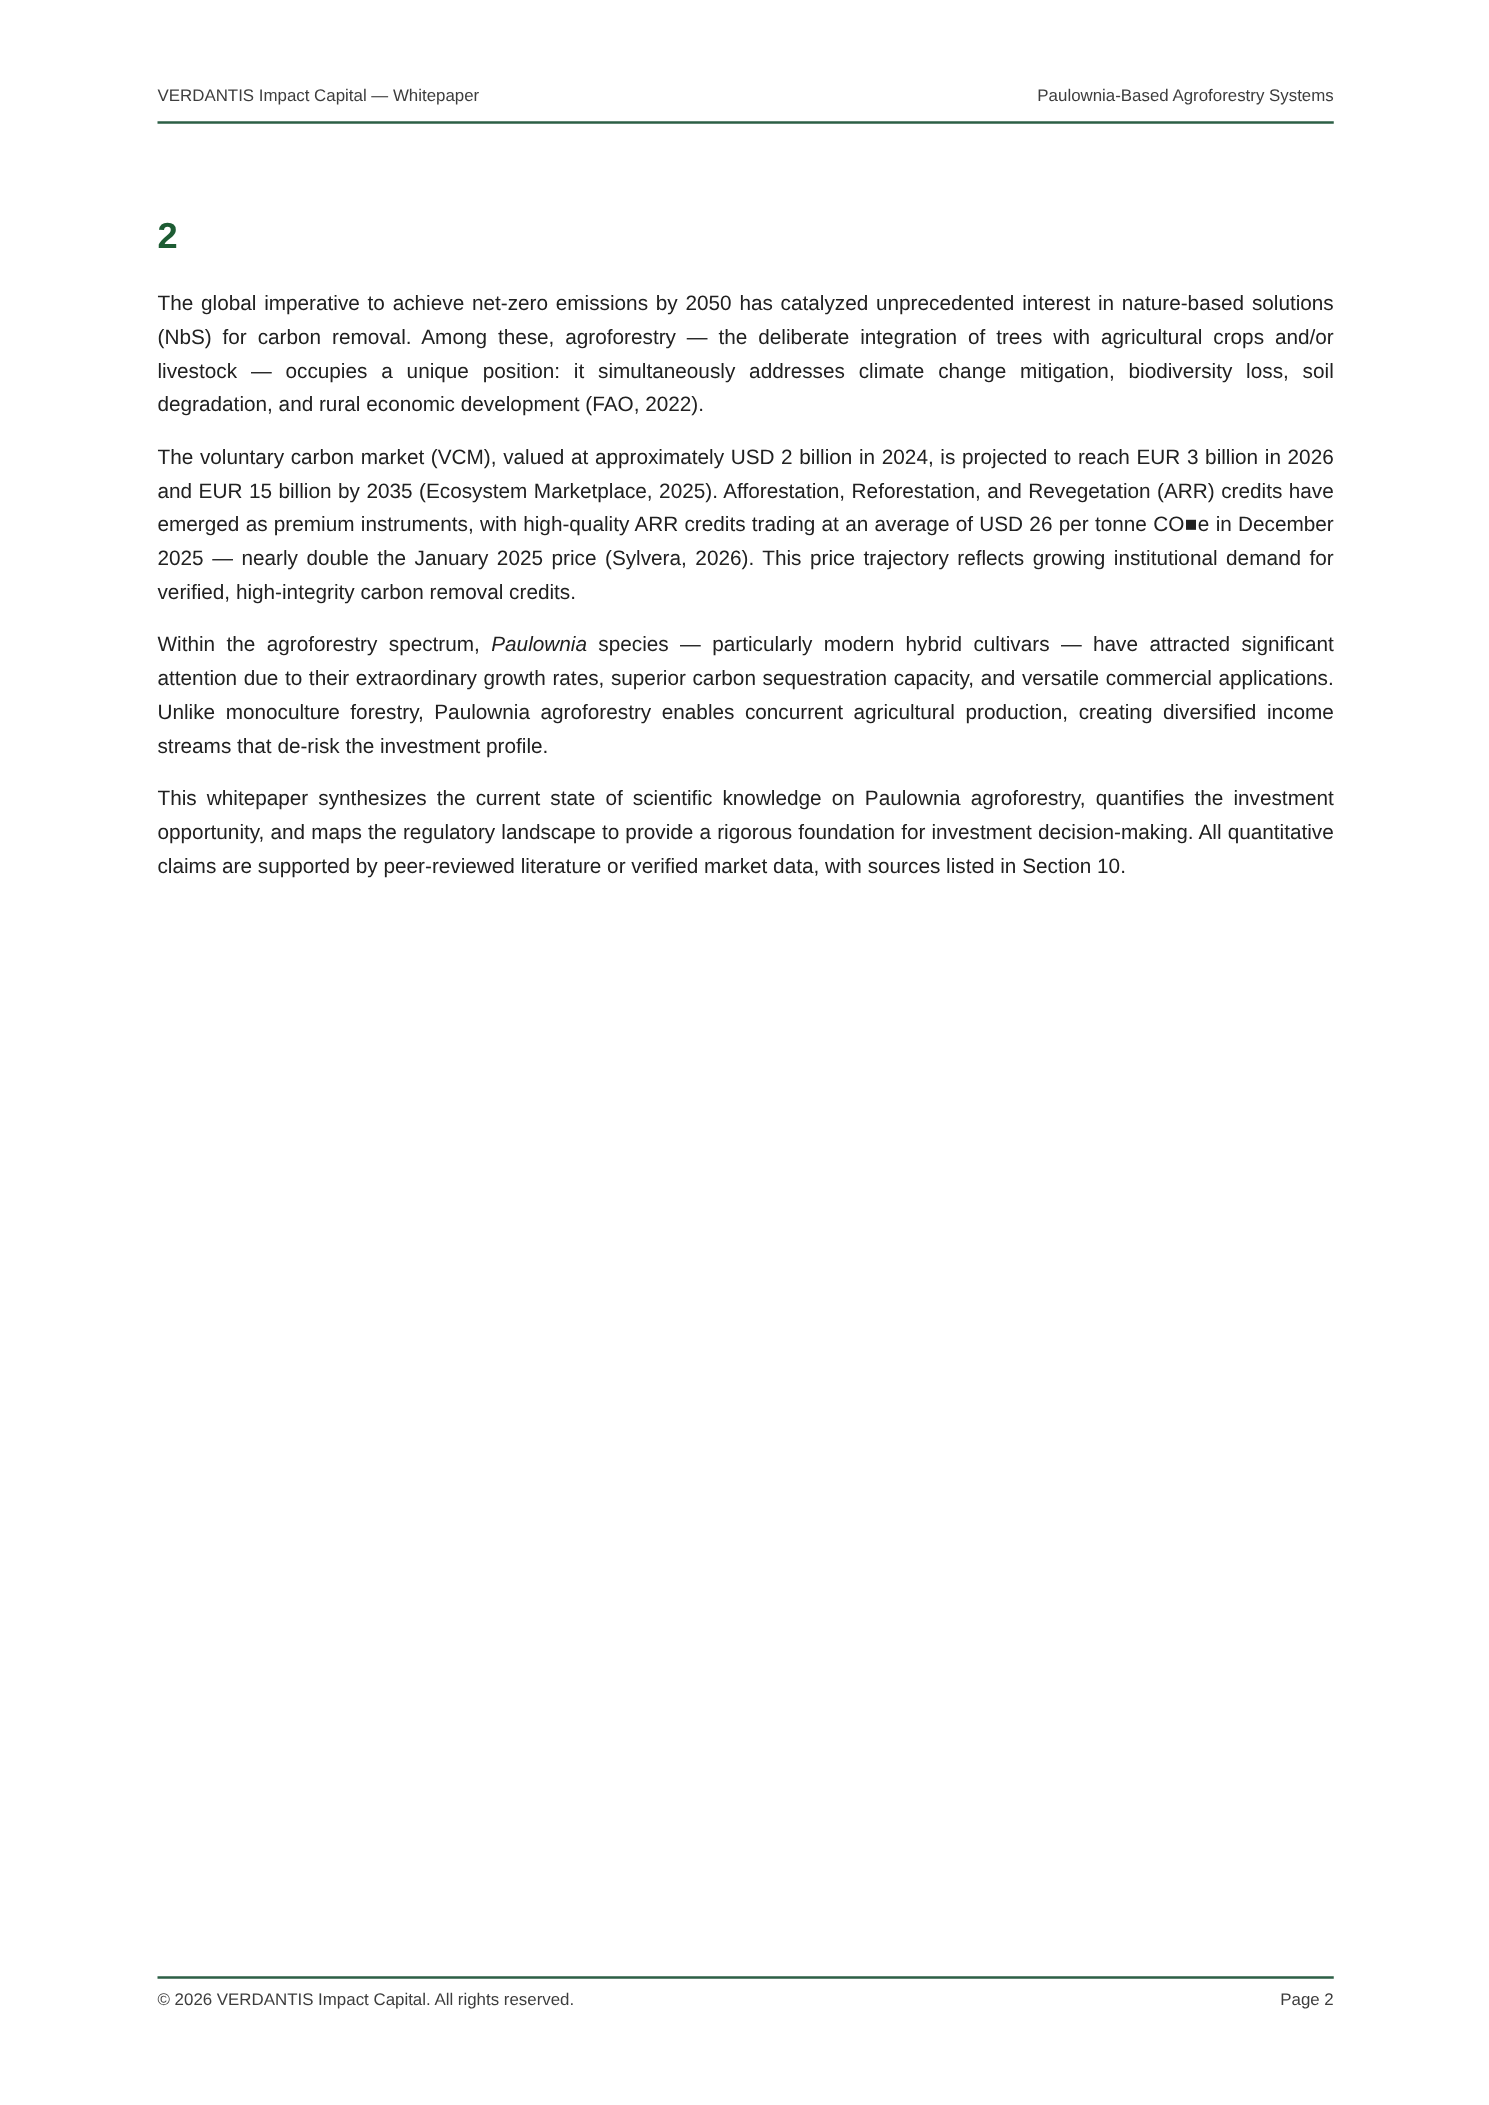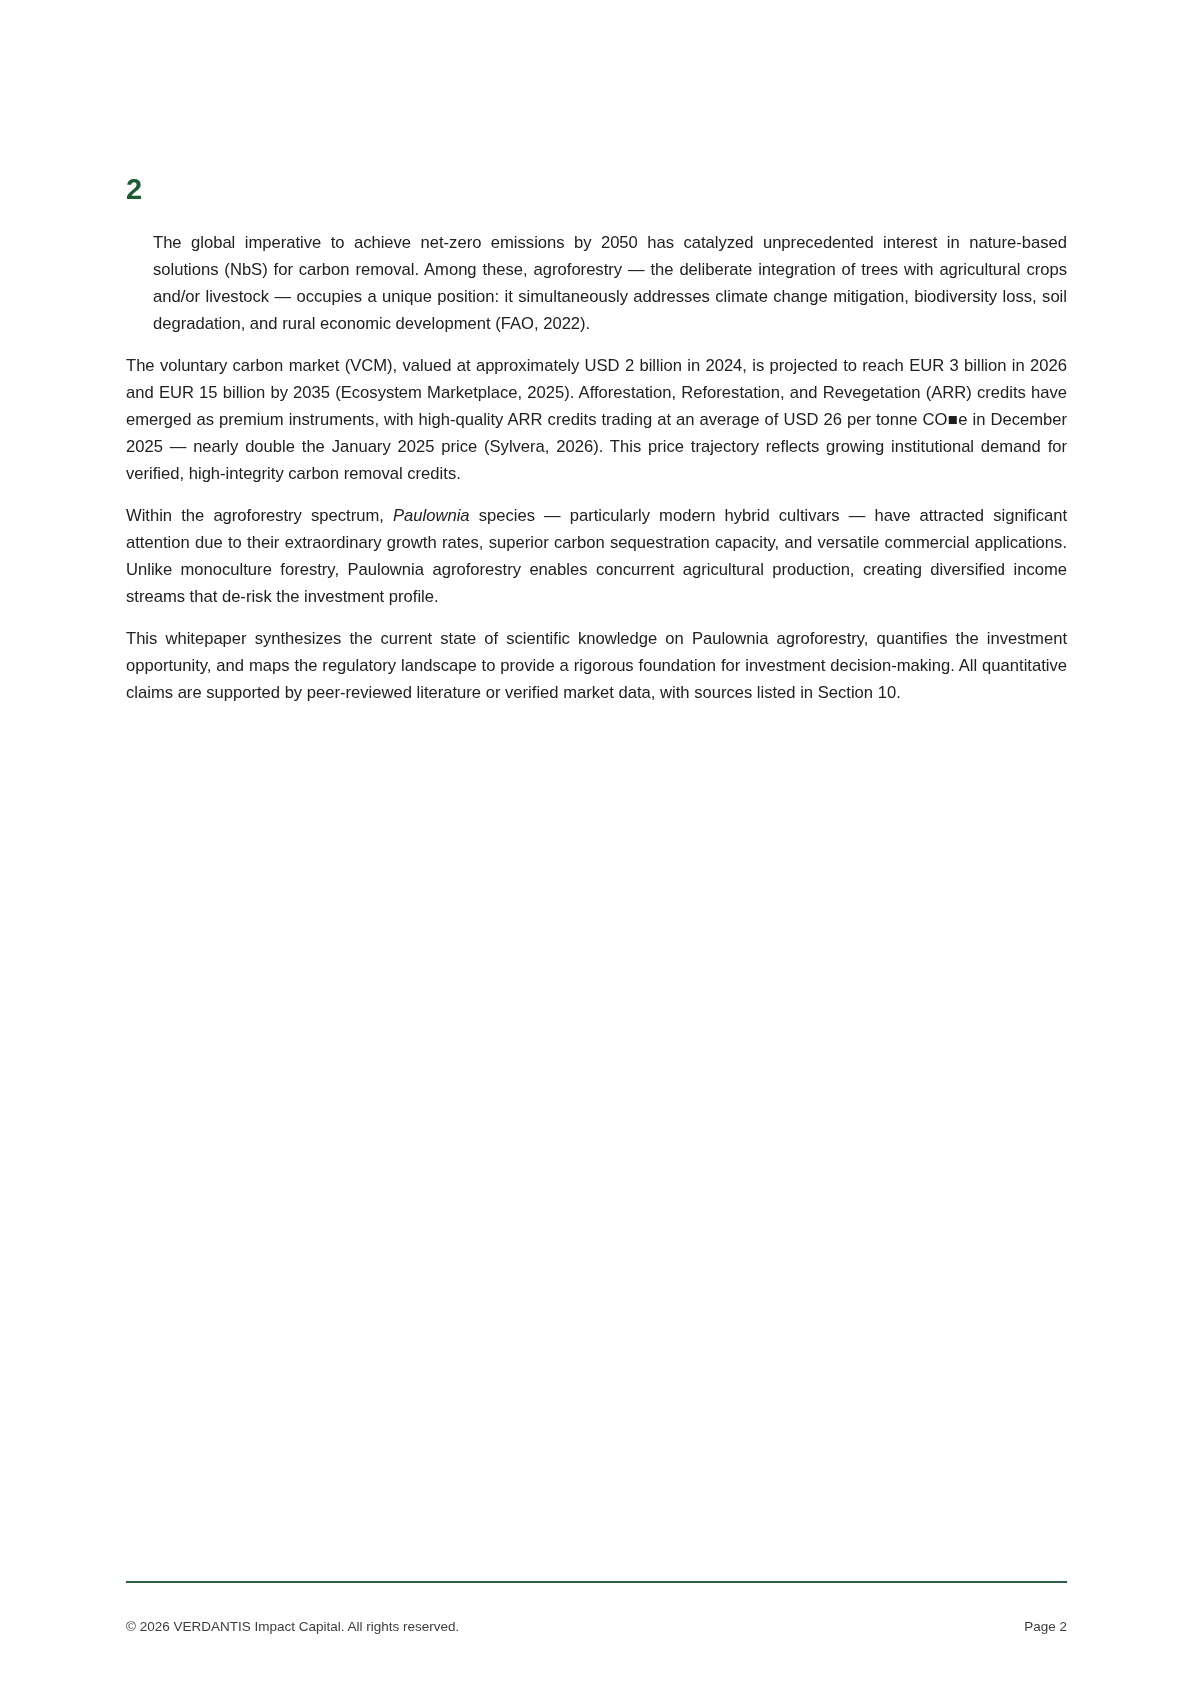--- a/index.html
+++ b/index.html
@@ -58,46 +58,52 @@
   .body-paragraph {
     margin: 15px 0 0 0;
     font-size: 16.6px;
     line-height: 27px;
     color: #212121;
     text-align: justify;
     text-justify: inter-word;
   }
   .body-paragraph.first {
     margin-top: 22px;
-    margin-left: 27px;
   }
   .italic { font-style: italic; }
 
   
   .footer {
     position: absolute;
     left: 126px;
     right: 124px;
     top: 1581px;
   }
   .footer-row {
     display: flex;
     justify-content: space-between;
     align-items: baseline;
-    margin-top: 35px;
+    margin-top: 8px;
     font-size: 13.5px;
     line-height: 17px;
     color: #3d3d3d;
   }
 </style>
 </head>
 <body>
 
 <div class="page">
 
+  <div class="header">
+    <div class="header-row">
+      <span>VERDANTIS Impact Capital — Whitepaper</span>
+      <span>Paulownia-Based Agroforestry Systems</span>
+    </div>
+    <div class="rule"></div>
+  </div>
 
   <div class="main">
     <h1 class="section-heading">
       <span class="section-number">2</span>
     </h1>
 
     <p class="body-paragraph first">The global imperative to achieve net-zero emissions by 2050 has catalyzed unprecedented interest in nature-based solutions (NbS) for carbon removal. Among these, agroforestry — the deliberate integration of trees with agricultural crops and/or livestock — occupies a unique position: it simultaneously addresses climate change mitigation, biodiversity loss, soil degradation, and rural economic development (FAO, 2022).</p>
 
     <p class="body-paragraph">The voluntary carbon market (VCM), valued at approximately USD 2 billion in 2024, is projected to reach EUR 3 billion in 2026 and EUR 15 billion by 2035 (Ecosystem Marketplace, 2025). Afforestation, Reforestation, and Revegetation (ARR) credits have emerged as premium instruments, with high-quality ARR credits trading at an average of USD 26 per tonne CO■e in December 2025 — nearly double the January 2025 price (Sylvera, 2026). This price trajectory reflects growing institutional demand for verified, high-integrity carbon removal credits.</p>
 

